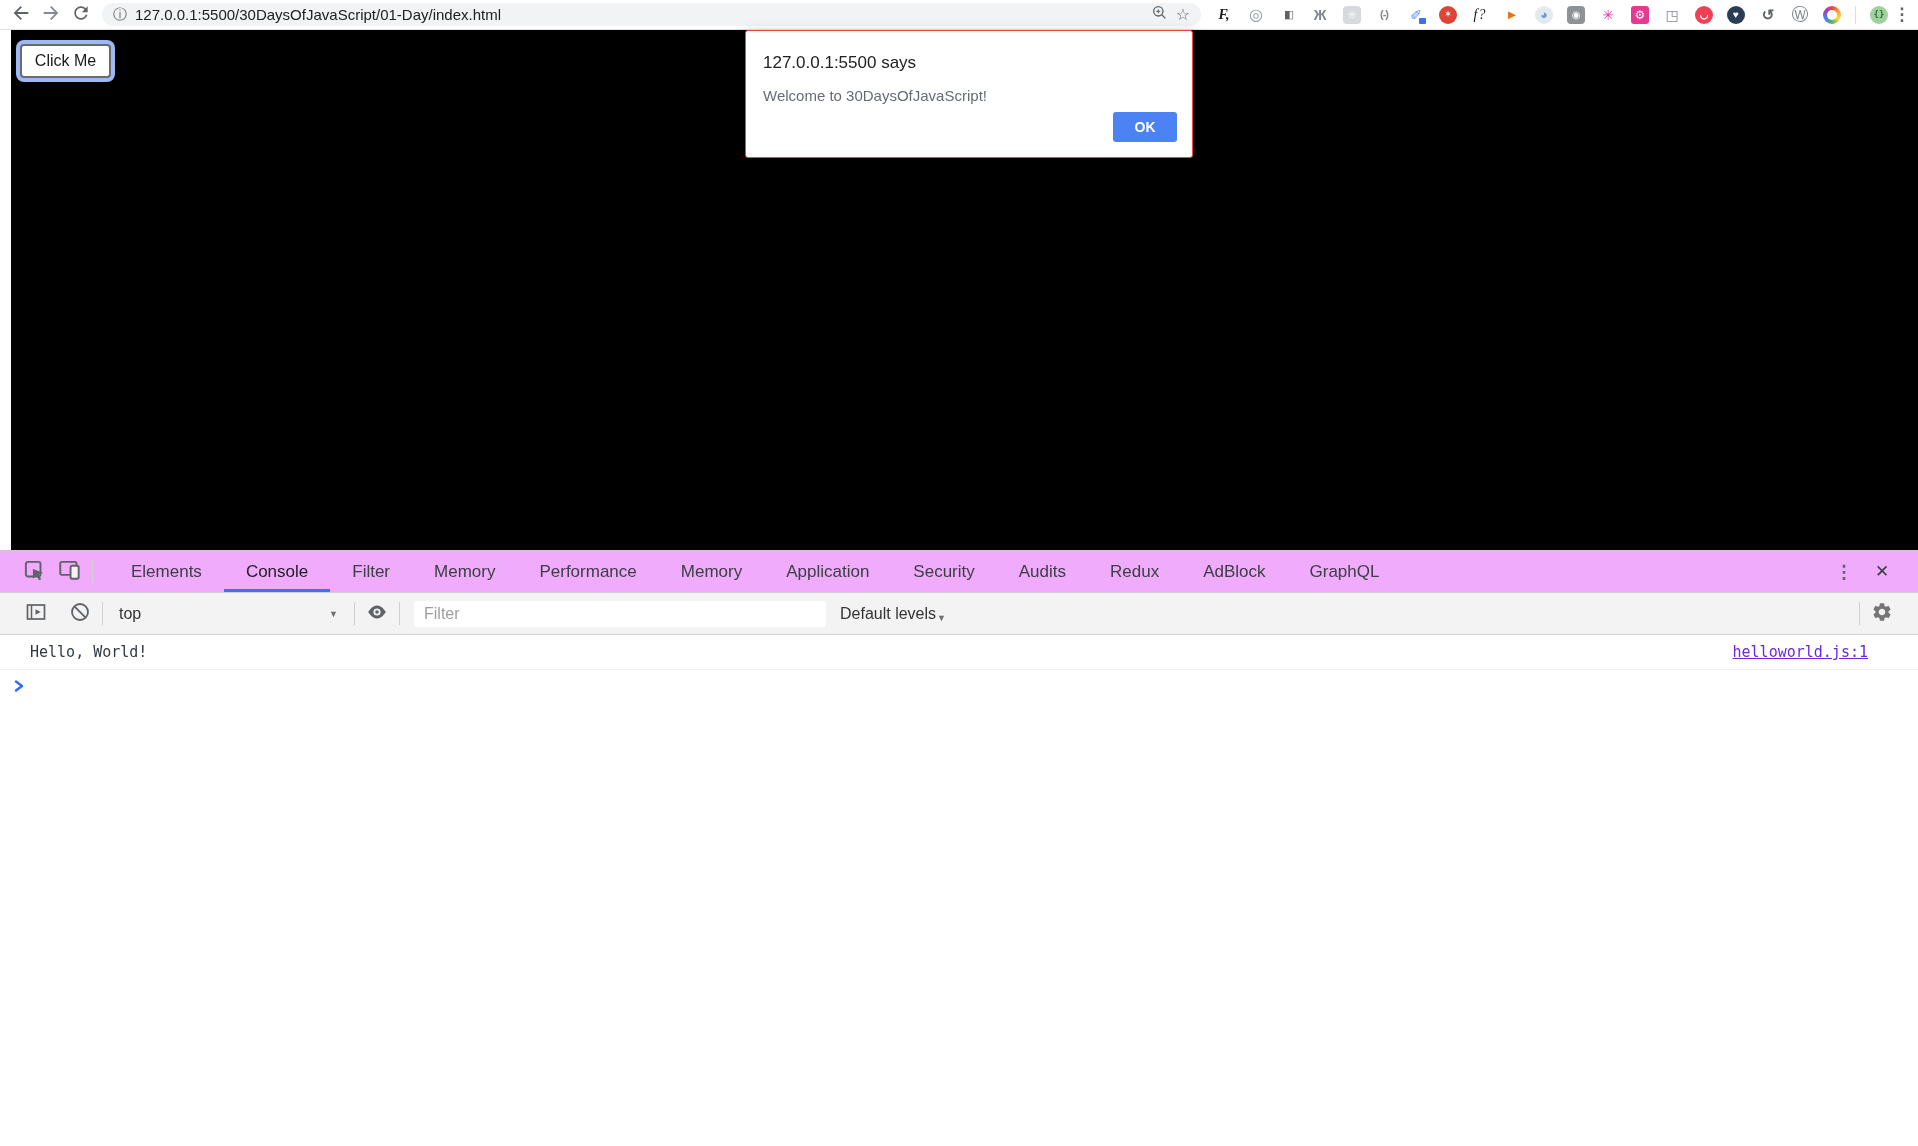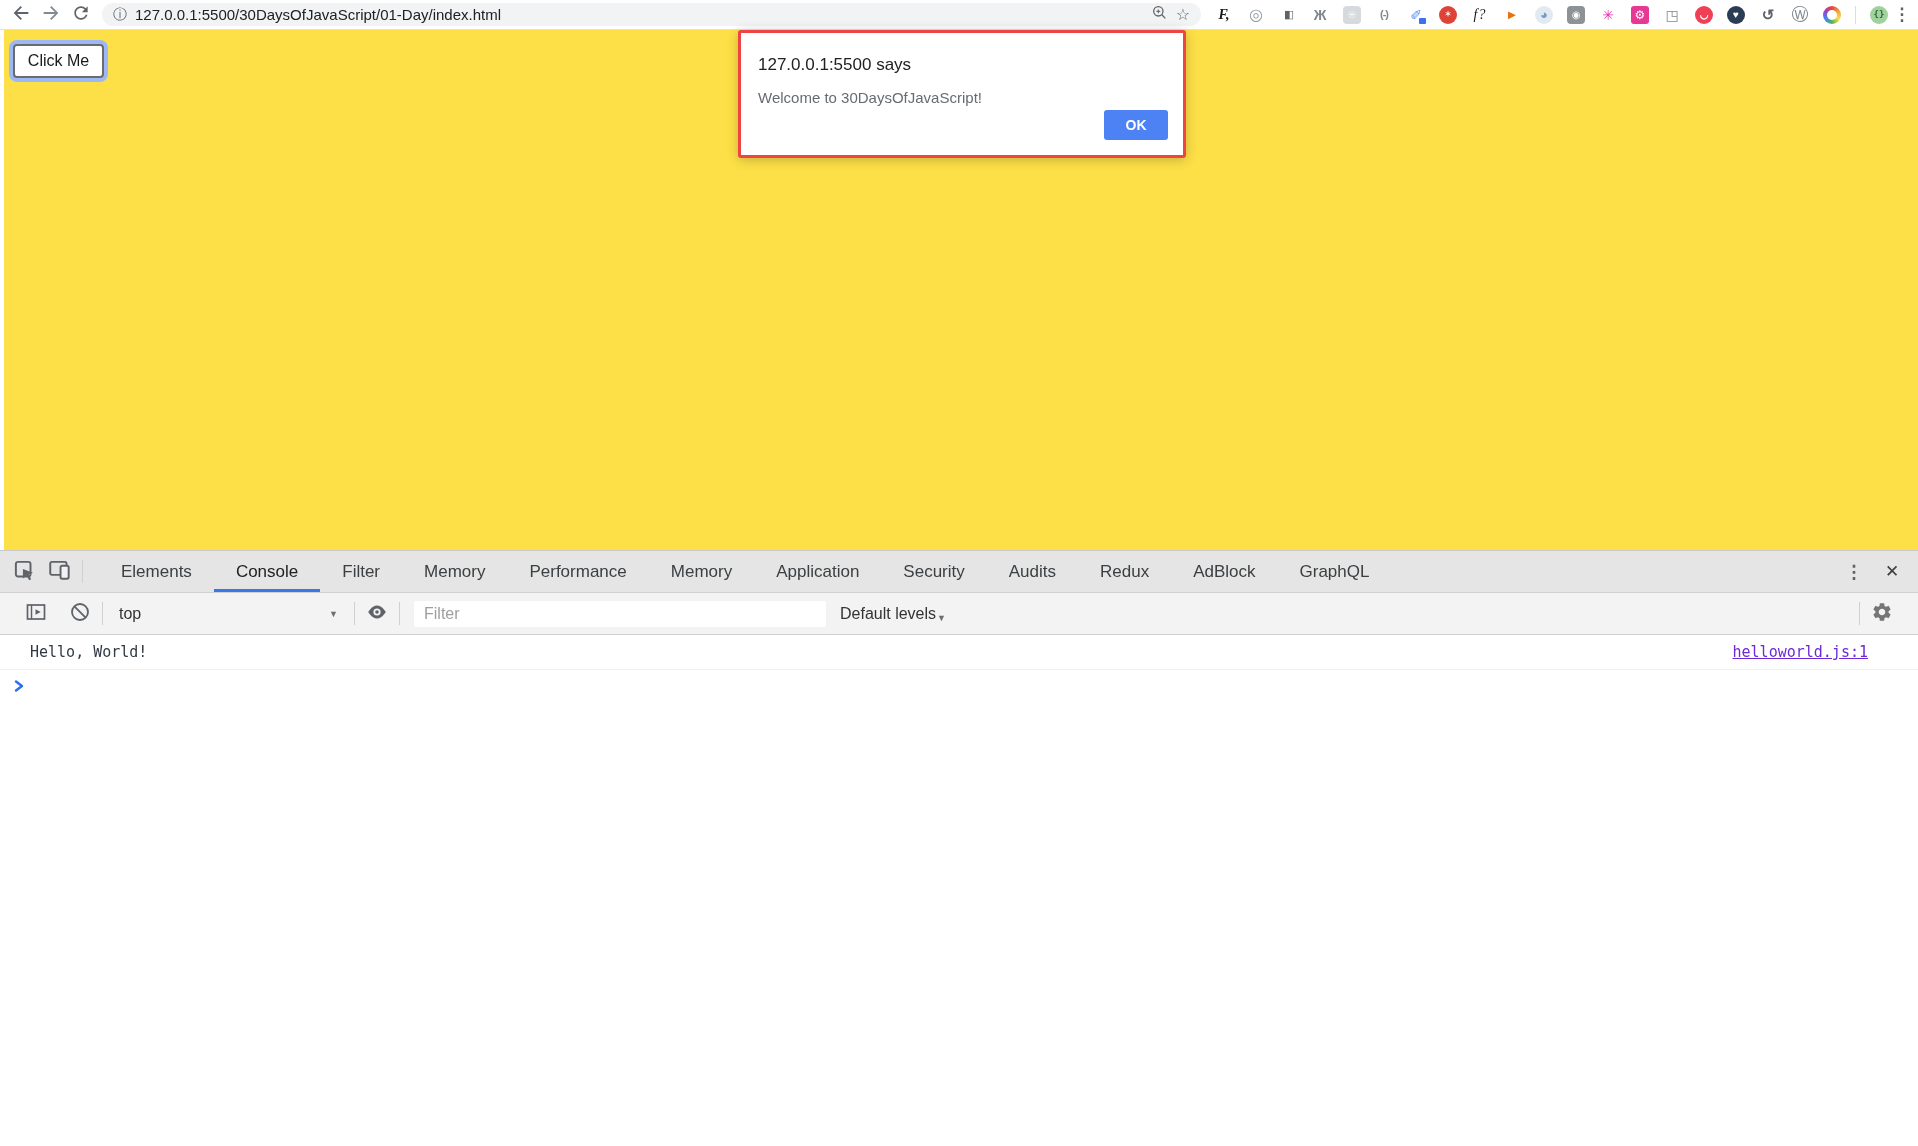--- a/index.html
+++ b/index.html
@@ -47,47 +47,47 @@
   .e-heart{ background:#2b3d55; border-radius:50%; color:#fff; font-size:10px; }
   .e-power{ color:#5f6368; font-weight:bold; font-size:15px; }
   .e-wave{ color:#80868b; font-size:17px; }
   .e-ring{ background:conic-gradient(#e8453c,#f2a33c,#f7e04b,#58b15c,#4285f4,#9c43c9,#e8453c); border-radius:50%; }
   .e-ring::after{ content:""; position:absolute; inset:4px; background:#fff; border-radius:50%; }
   .e-json{ background:#9fd29c; border-radius:50%; color:#33693a; font-weight:bold; font-size:9px; font-family:"DejaVu Sans Mono",monospace; }
   .ext-sep{ width:1px; height:18px; background:#dadce0; flex:0 0 auto; }
   .kebab-glyph{ color:#5f6368; font-size:17px; font-weight:bold; width:20px; text-align:center; flex:0 0 auto; }
 
   
-  .page{ position:absolute; top:30px; left:4px; right:0; height:520px; background:#fde047; }
+  .page{ position:absolute; top:30px; left:11px; right:0; height:520px; background:#000000; }
   .clickme{
     position:absolute; left:9px; top:14px; width:91px; height:34px;
     background:#fff; border:2px solid #6b6b6b; border-radius:4px;
     box-shadow:0 0 0 4px #9cb8f5;
     display:flex; align-items:center; justify-content:center;
     font-size:16px; color:#1a1a1a;
   }
 
   
   .dialog{
     position:absolute; left:734px; top:0; width:448px; height:128px;
-    background:#fff; border:3px solid #ef4444; border-radius:3px;
+    background:#fff; border:1px solid #ef4444; border-radius:3px;
     box-shadow:0 2px 12px rgba(0,0,0,.22); z-index:20;
     padding:22px 15px 0 17px;
   }
   .dialog-title{ font-size:17px; color:#202124; }
   .dialog-msg{ margin-top:14px; font-size:15px; color:#676c72; }
   .ok-btn{
     position:absolute; right:15px; bottom:15px; width:64px; height:30px;
     background:#4d82f4; color:#fff; font-size:14px; font-weight:bold;
     border-radius:3px; display:flex; align-items:center; justify-content:center;
   }
 
   
   .devtools{ position:absolute; left:0; top:550px; right:0; bottom:0; background:#fff; border-top:1px solid #c9c9c9; }
-  .dt-tabbar{ height:42px; background:#e5e5e5; border-bottom:1px solid #d0d0d0; display:flex; align-items:stretch; padding:0 6px; }
+  .dt-tabbar{ height:42px; background:#f0abfc; border-bottom:1px solid #d0d0d0; display:flex; align-items:stretch; padding:0 16px; }
   .dt-iconbtn{ width:36px; display:flex; align-items:center; justify-content:center; flex:0 0 auto; }
   .v-sep{ width:1px; background:#d0d0d0; margin:9px 4px; flex:0 0 auto; }
   .dt-tabs{ display:flex; align-items:stretch; padding-left:12px; }
   .dt-tab{ padding:0 22px; display:flex; align-items:center; font-size:17px; color:#3c4043; position:relative; white-space:nowrap; }
   .dt-tab.active{ color:#202124; }
   .dt-tab.active::after{ content:""; position:absolute; left:0; right:0; bottom:0; height:3px; background:#3b78e7; }
   .dt-right{ margin-left:auto; display:flex; align-items:center; }
   .dt-kebab{ width:36px; text-align:center; color:#5f6368; font-size:18px; font-weight:bold; }
   .dt-close{ width:40px; text-align:center; color:#3c4043; font-size:17px; }
 

